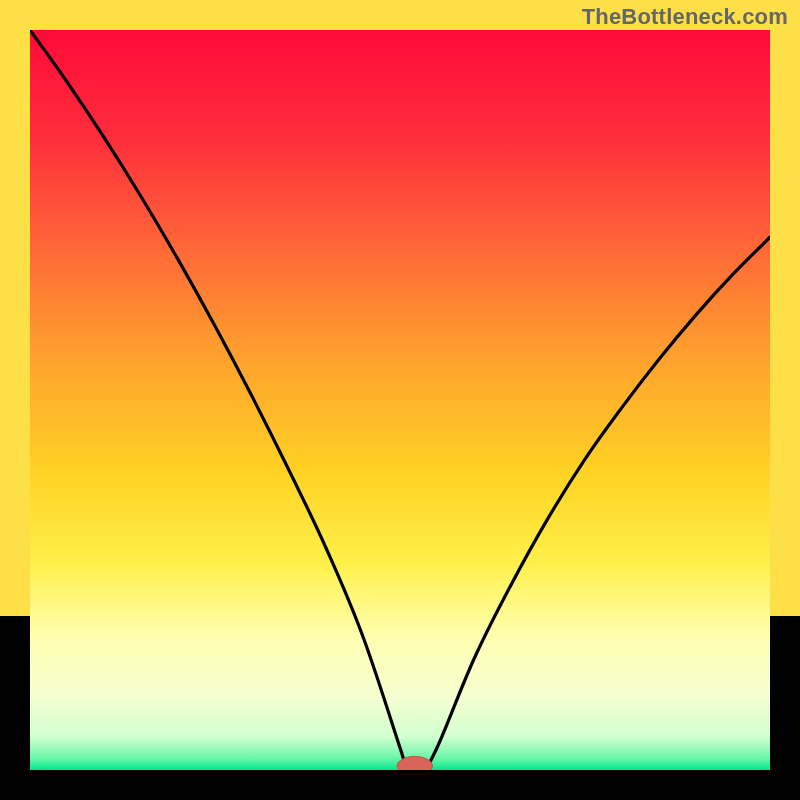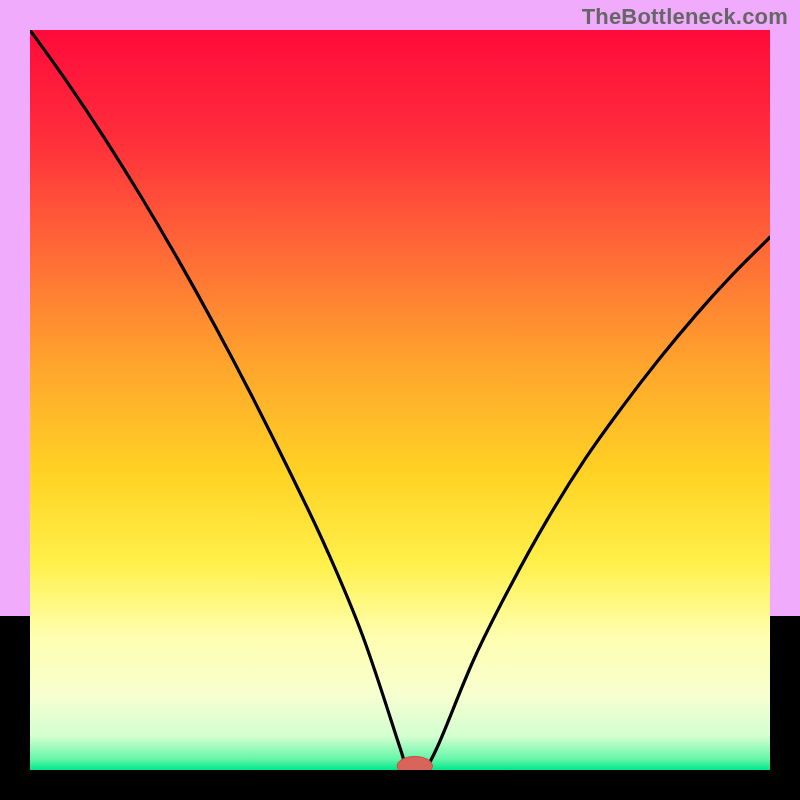--- a/index.html
+++ b/index.html
@@ -10,21 +10,21 @@
     background: #000;
     overflow: hidden;
     font-family: Arial, Helvetica, sans-serif;
   }
   .frame {
     position: absolute;
     left: 0;
     top: 0;
     width: 800px;
     height: 616px;
-    background: #f0abfc;
+    background: #fde047;
   }
   .watermark {
     position: absolute;
     top: 4px;
     right: 12px;
     font-size: 22px;
     font-weight: 600;
     color: #666;
     letter-spacing: 0.2px;
     font-family: Arial, sans-serif;

